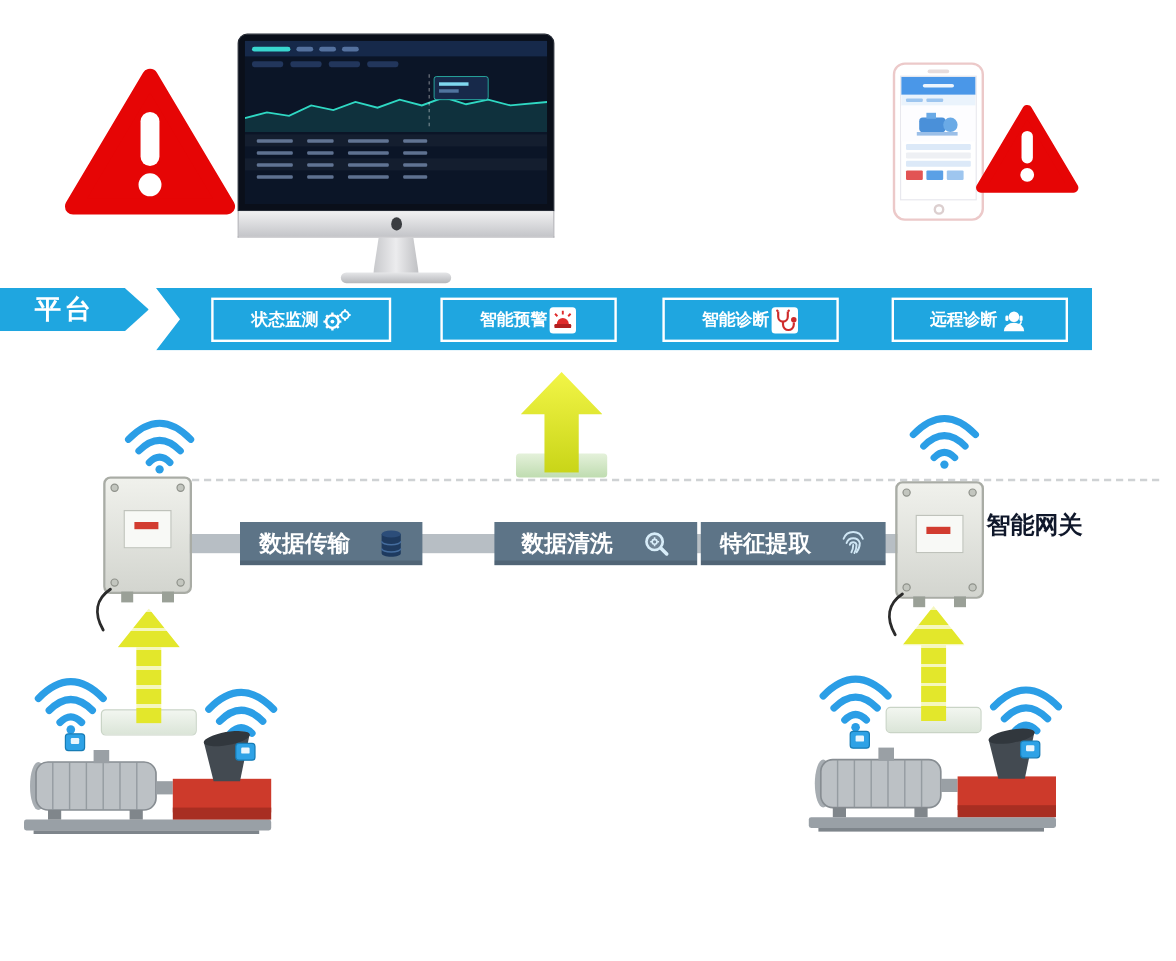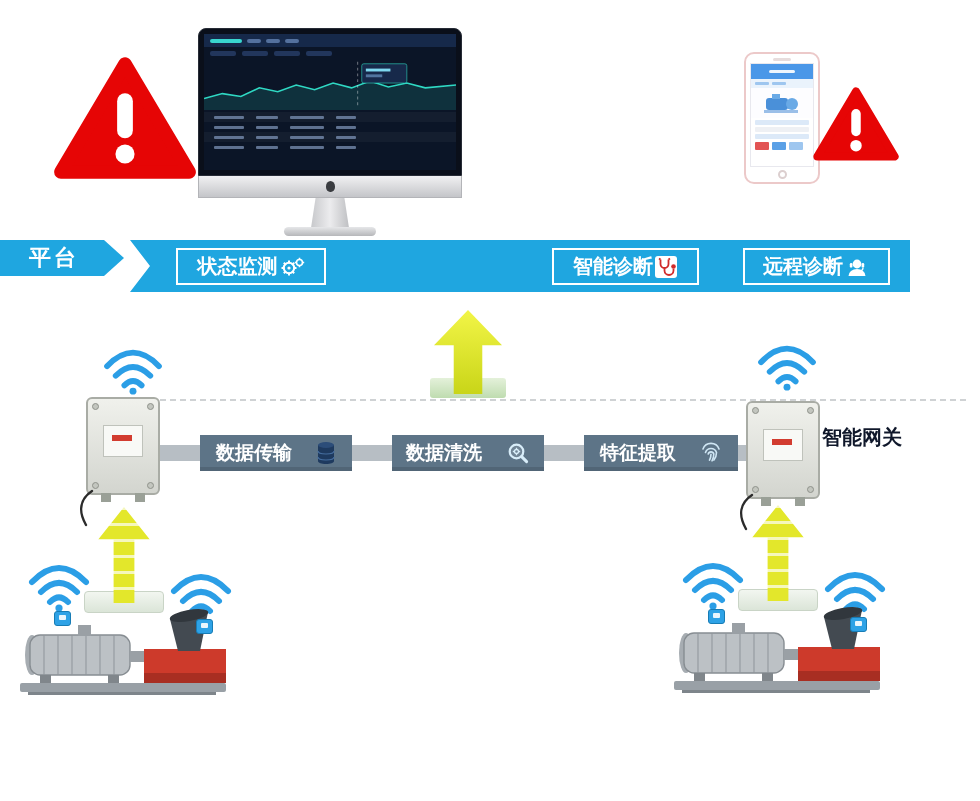--- a/index.html
+++ b/index.html
@@ -61,38 +61,38 @@
 
 
 .bar-tab{position:absolute;left:0;top:240px;width:124px;height:36px;background:#1fa6e0;
   clip-path:polygon(0 0,calc(100% - 20px) 0,100% 50%,calc(100% - 20px) 100%,0 100%);
   display:flex;align-items:center;justify-content:center;padding-right:16px;
   color:#fff;font-size:22px;font-weight:bold;letter-spacing:3px;z-index:1}
 .bar-main{position:absolute;left:130px;top:240px;width:780px;height:52px;background:#1fa6e0;
   clip-path:polygon(0 0,100% 0,100% 100%,0 100%,20px 50%);z-index:1}
 .pbox{position:absolute;top:248px;height:37px;border:2px solid #fff;color:#fff;
   display:flex;align-items:center;justify-content:center;gap:1px;
-  font-size:20px;font-weight:bold;z-index:2}
+  font-size:14px;font-weight:bold;z-index:2}
 .pb1{left:176px;width:150px}.pb2{left:367px;width:147px}
 .pb3{left:552px;width:147px}.pb4{left:743px;width:147px}
 
 
 .up-base{position:absolute;left:430px;top:378px;width:76px;height:20px;
   background:linear-gradient(#e4f1da,#bfdcb0);border-radius:3px;z-index:1}
 .up-arrow{position:absolute;left:434px;top:310px;width:68px;height:84px;z-index:2;
   background:linear-gradient(180deg,#f2f547,#c9d518);
   clip-path:polygon(50% 0,100% 42%,71% 42%,71% 100%,29% 100%,29% 42%,0 42%)}
 
 
 .dash{position:absolute;left:150px;top:399px;width:816px;height:0;border-top:2px dashed #cfd2d4;z-index:0}
 .pipe-track{position:absolute;left:158px;top:445px;width:590px;height:16px;background:#b7bec4;z-index:1}
 .rbox{position:absolute;top:435px;height:36px;background:#5d7487;color:#fff;
   display:flex;align-items:center;justify-content:center;gap:24px;
   font-size:19px;font-weight:bold;z-index:2;box-shadow:inset 0 -4px 0 rgba(0,0,0,.12)}
-.rb1{left:200px;width:152px}.rb2{left:392px;width:152px}.rb3{left:584px;width:154px}
+.rb1{left:200px;width:152px}.rb2{left:412px;width:169px}.rb3{left:584px;width:154px}
 
 
 .gateway{position:absolute;width:74px;height:98px;border-radius:6px;z-index:3;
   background:linear-gradient(#f0f1ec,#d3d5cf);border:2px solid #a9aca5}
 .gw-left{left:86px;top:397px}.gw-right{left:746px;top:401px}
 .gw-plate{position:absolute;left:15px;top:26px;width:40px;height:32px;background:#f8f9f6;border:1px solid #bfc2bb}
 .gw-mark{position:absolute;left:24px;top:36px;width:20px;height:6px;background:#d23c30}
 .gw-screw{position:absolute;width:7px;height:7px;border-radius:50%;background:#c3c6bf;border:1px solid #8f928b}
 .s1{left:4px;top:4px}.s2{right:4px;top:4px}.s3{left:4px;bottom:4px}.s4{right:4px;bottom:4px}
 .gw-stub{position:absolute;bottom:-9px;width:10px;height:9px;background:#9aa097}
@@ -247,20 +247,31 @@
             <path d="M10 4.5v3M10 16.5v3M2.5 12h3M14.5 12h3M4.8 6.8l2.1 2.1M13.1 15.1l2.1 2.1M15.2 6.8l-2.1 2.1M6.9 15.1l-2.1 2.1"></path>
           </g>
         <circle cx="20.5" cy="6.5" r="3" stroke-width="1.6"></circle>
         <g stroke-width="1.6">
             <path d="M20.5 1.8v1.7M20.5 9.5v1.7M15.8 6.5h1.7M23.5 6.5h1.7"></path>
           </g>
       </g>
     </svg>
   </div>
 
+  <div class="pbox pb2">
+    <span>智能预警</span>
+    <svg width="24" height="24" viewBox="0 0 24 24">
+      <rect x="1" y="1" width="22" height="22" rx="3" fill="#fff"></rect>
+      <path d="M7 15a5 5 0 0 1 10 0z" fill="#e02b2b"></path>
+      <rect x="5" y="15" width="14" height="3.4" rx="1" fill="#b31f1f"></rect>
+      <g stroke="#e02b2b" stroke-width="1.6">
+          <path d="M12 4v3M5.5 6.5l2 2M18.5 6.5l-2 2"></path>
+        </g>
+    </svg>
+  </div>
 
   <div class="pbox pb4">
     <span>远程诊断</span>
     <svg width="26" height="24" viewBox="0 0 26 24">
       <circle cx="13" cy="9" r="4.4" fill="#fff"></circle>
       <path d="M4.5 21a8.5 7 0 0 1 17 0z" fill="#fff"></path>
       <rect x="17.6" y="8" width="2.6" height="4.6" rx="1.2" fill="#fff"></rect>
       <rect x="5.8" y="8" width="2.6" height="4.6" rx="1.2" fill="#fff"></rect>
       <path d="M19 12.8c0 2.4-2.2 3.4-4.4 3.4" fill="none" stroke="#fff" stroke-width="1.4"></path>
     </svg>

